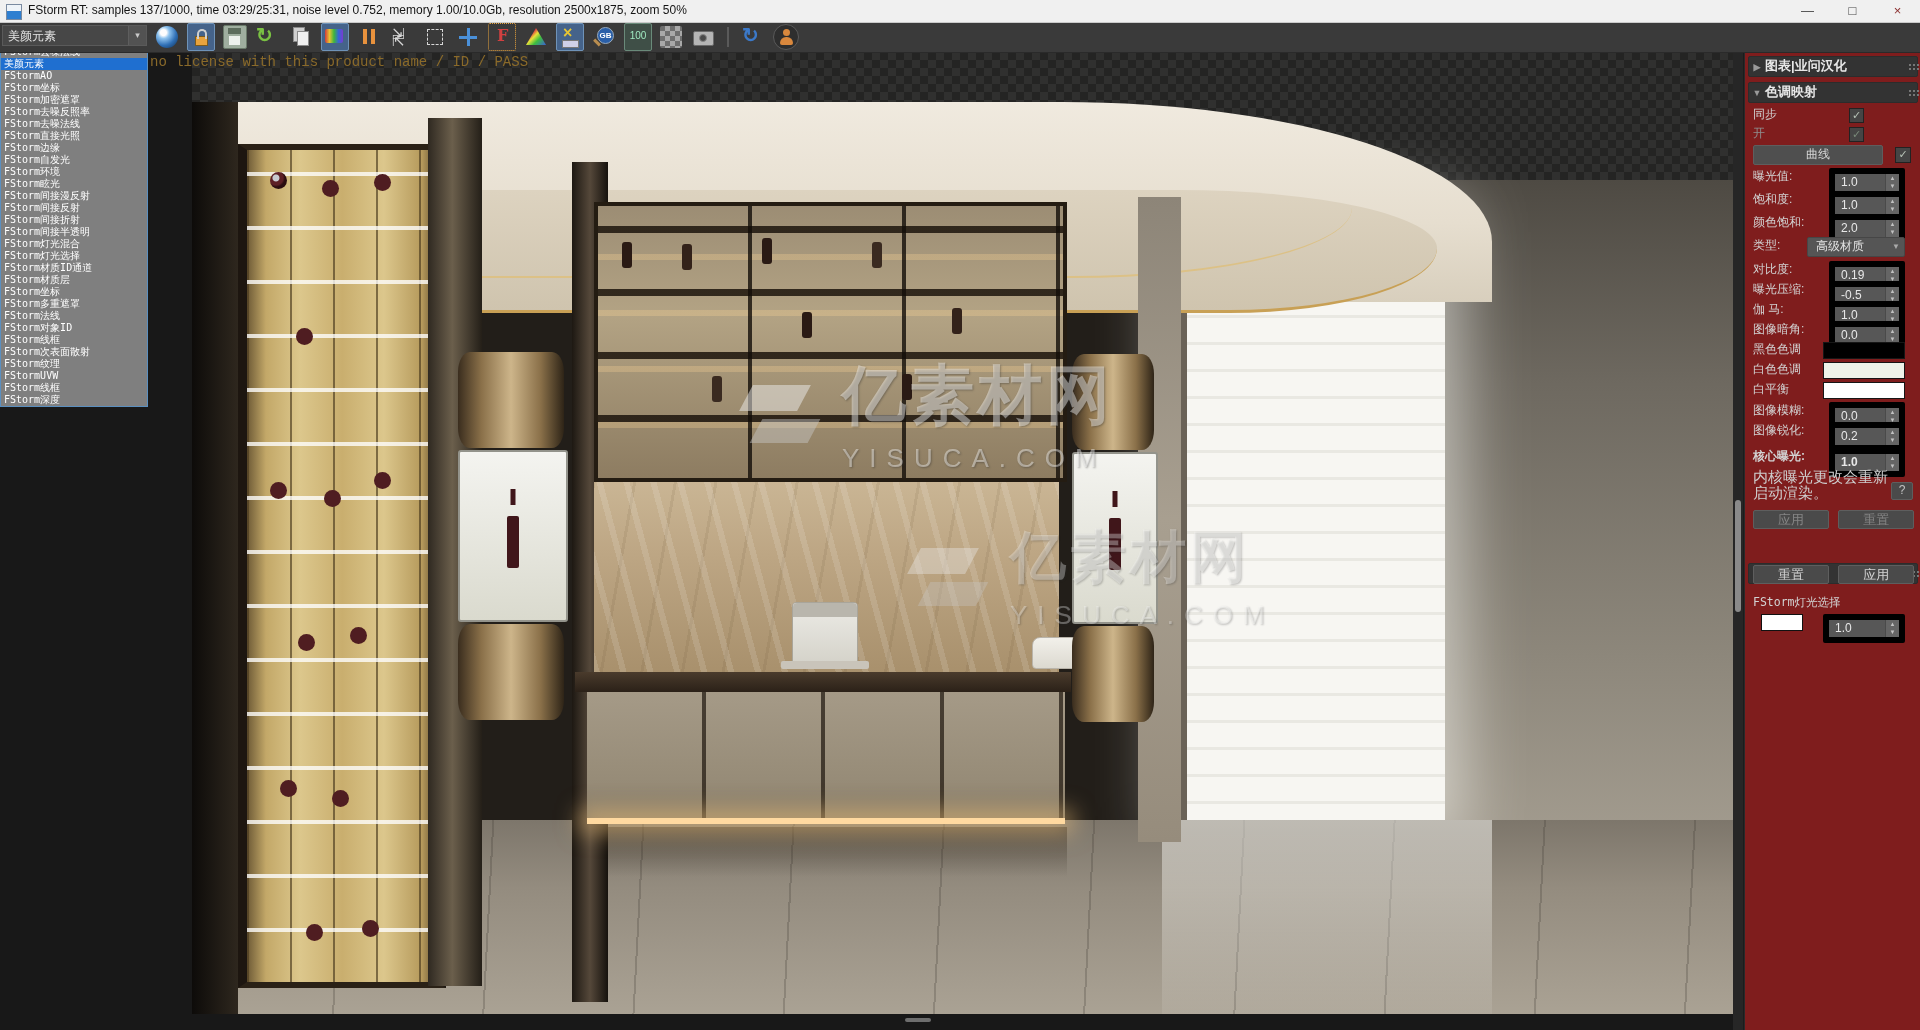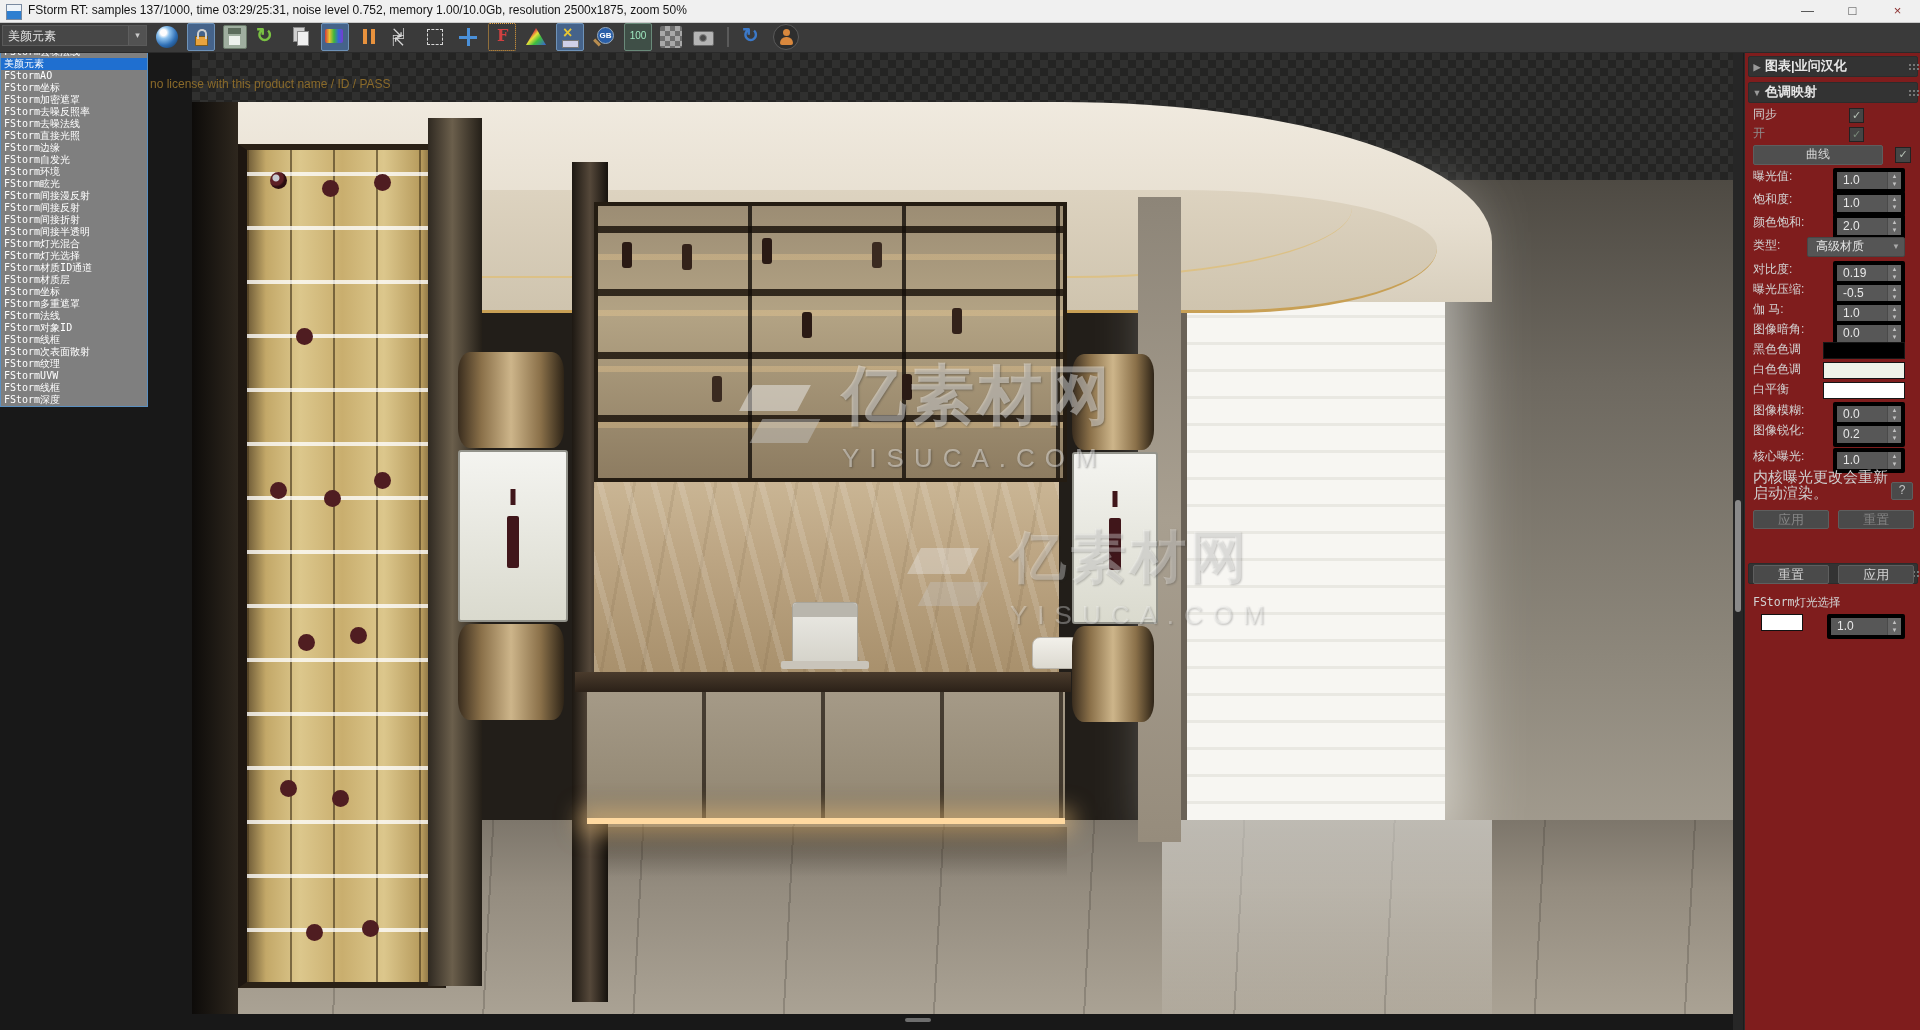--- a/index.html
+++ b/index.html
@@ -55,21 +55,21 @@
     background-size:10px 10px;background-position:0 0,5px 5px;}
   .ic-snapshot-icon::before{left:3px;top:7px;width:19px;height:13px;border-radius:2px;background:#b5b5b5;border:1px solid #6a6a6a;}
   .ic-snapshot-icon::after{left:9px;top:10px;width:6px;height:6px;border-radius:50%;background:#4a4a4a;border:1px solid #888;}
   .ic-toolbar-separator{width:2px;height:20px;background:#5a5a5a;margin:0 4px;border-radius:0;}
   .ic-refresh-icon::before{left:2px;top:-1px;content:"↻";color:#3b79c9;font-size:20px;font-weight:bold;}
   .ic-about-icon{background:#2e2e2e;border:1px solid #5a5a5a;border-radius:50%;width:24px;height:24px;}
   .ic-about-icon::before{left:9px;top:4px;width:7px;height:7px;border-radius:50%;background:#d9883d;}
   .ic-about-icon::after{left:6px;top:12px;width:13px;height:8px;border-radius:6px 6px 2px 2px;background:#d9883d;}
   
   .workspace{position:absolute;left:0;top:52px;width:1738px;height:978px;background:#181818;}
-  .license{position:absolute;left:150px;top:25px;z-index:6;color:#8a6a2a;font-family:Liberation Sans, sans-serif;font-size:12px;}
+  .license{position:absolute;left:150px;top:2px;z-index:6;color:#8a6a2a;font-family:Liberation Mono, monospace;font-size:14px;}
   .bottom-dash{position:absolute;left:905px;top:966px;width:26px;height:4px;background:#6e6e6e;border-radius:2px;}
   
   .elist{position:absolute;left:0px;top:-7px;width:146px;background:#7f7f7f;border:1px solid #5a8fc0;z-index:30;
     font-family:"DejaVu Sans Mono",monospace;font-size:10px;color:#fff;}
   .eli{height:12px;line-height:12px;padding-left:3px;white-space:nowrap;overflow:hidden;}
   .eli.selected{background:#1f6fd0;}
   
   .vscroll{position:absolute;left:1733px;top:0;width:10px;height:978px;background:#262626;}
   .vthumb{position:absolute;left:2px;top:448px;width:6px;height:112px;background:#8a8a8a;border-radius:3px;}
   
@@ -161,21 +161,21 @@
   .panel{position:absolute;left:1744px;top:52px;width:176px;height:978px;background:#7f1d1d;border-left:1px solid #2a2a2a;
     color:#cfcfcf;font-size:12px;z-index:20;}
   .phead{position:absolute;left:3px;width:168px;height:19px;background:#333;border:1px solid #2c2c2c;border-radius:2px;
     font-weight:bold;color:#e8e8e8;font-size:13px;line-height:18px;}
   .phead .arr{display:inline-block;width:16px;text-align:center;color:#9a9a9a;font-size:9px;}
   .grip{position:absolute;right:6px;top:7px;width:2px;height:2px;background:#777;
     box-shadow:4px 0 0 #777,8px 0 0 #777,0 4px 0 #777,4px 4px 0 #777,8px 4px 0 #777;}
   .prow{position:absolute;left:8px;width:160px;height:18px;line-height:17px;white-space:nowrap;}
   .plabel{color:#d2d2d2;}
   .dim{color:#8f8f8f;}
-  .spin{position:absolute;right:8px;top:0;width:64px;height:17px;background:#575757;border:4px solid #000000;border-radius:2px;}
+  .spin{position:absolute;right:8px;top:0;width:64px;height:17px;background:#575757;border:6px solid #000000;border-radius:2px;}
   .spin .sval{position:absolute;left:6px;top:0;color:#e8e8e8;font-size:12px;line-height:16px;}
   .spin .sarr{position:absolute;right:0;top:0;width:13px;height:100%;background:#656565;border-left:1px solid #4a4a4a;
     color:#c2c2c2;font-size:6px;text-align:center;line-height:8px;}
   .cb{position:absolute;left:96px;top:2px;width:13px;height:13px;background:#454545;border:1px solid #222;
     color:#b8c4b8;font-size:11px;line-height:12px;text-align:center;}
   .cb.dim-cb{color:#7a8a7a;}
   .swatch{position:absolute;right:8px;top:1px;width:80px;height:15px;border:1px solid #161616;}
   .pbtn{display:inline-block;background:#4a4a4a;border:1px solid #5e5e5e;border-radius:2px;color:#d4d4d4;
     text-align:center;font-size:13px;}
   .pbtn.dim-btn{color:#858585;}
@@ -430,21 +430,21 @@
         <span class="sarr">▲<br>▼</span>
       </span>
   </div>
   <div class="prow" style="top:370px;">
     <span class="plabel">图像锐化:</span>
     <span class="spin">
         <span class="sval">0.2</span>
         <span class="sarr">▲<br>▼</span>
       </span>
   </div>
-  <div class="prow" style="top:396px;">
+  <div class="prow" style="top:396px;font-weight:bold;">
     <span class="plabel">核心曝光:</span>
     <span class="spin">
         <span class="sval">1.0</span>
         <span class="sarr">▲<br>▼</span>
       </span>
   </div>
 
   <div class="pnote" style="top:416px;">内核曝光更改会重新</div>
   <div class="pnote" style="top:432px;">启动渲染。</div>
   <div class="helpbtn" style="top:430px;">?</div>

